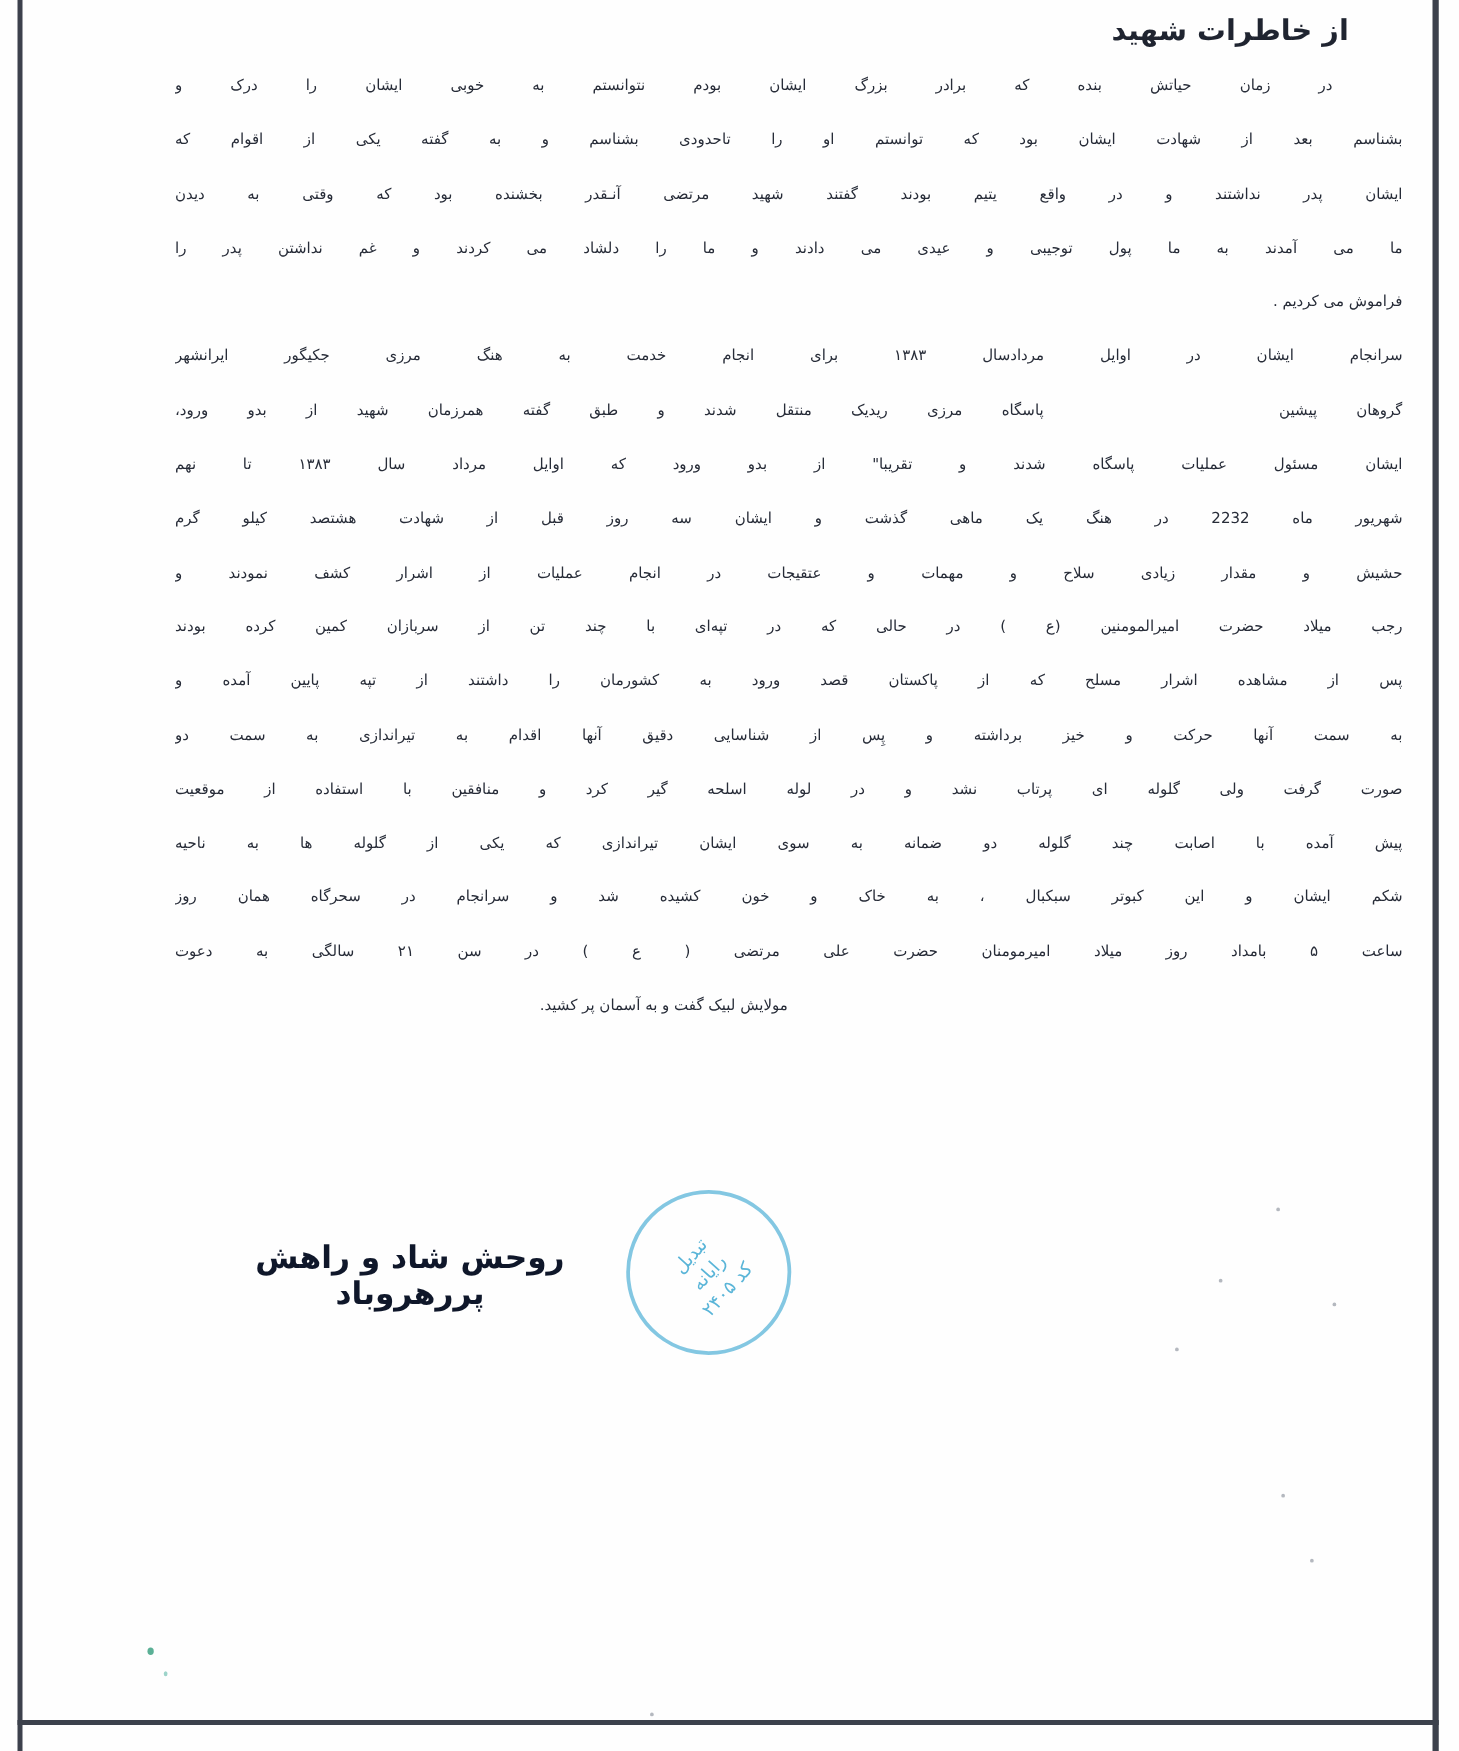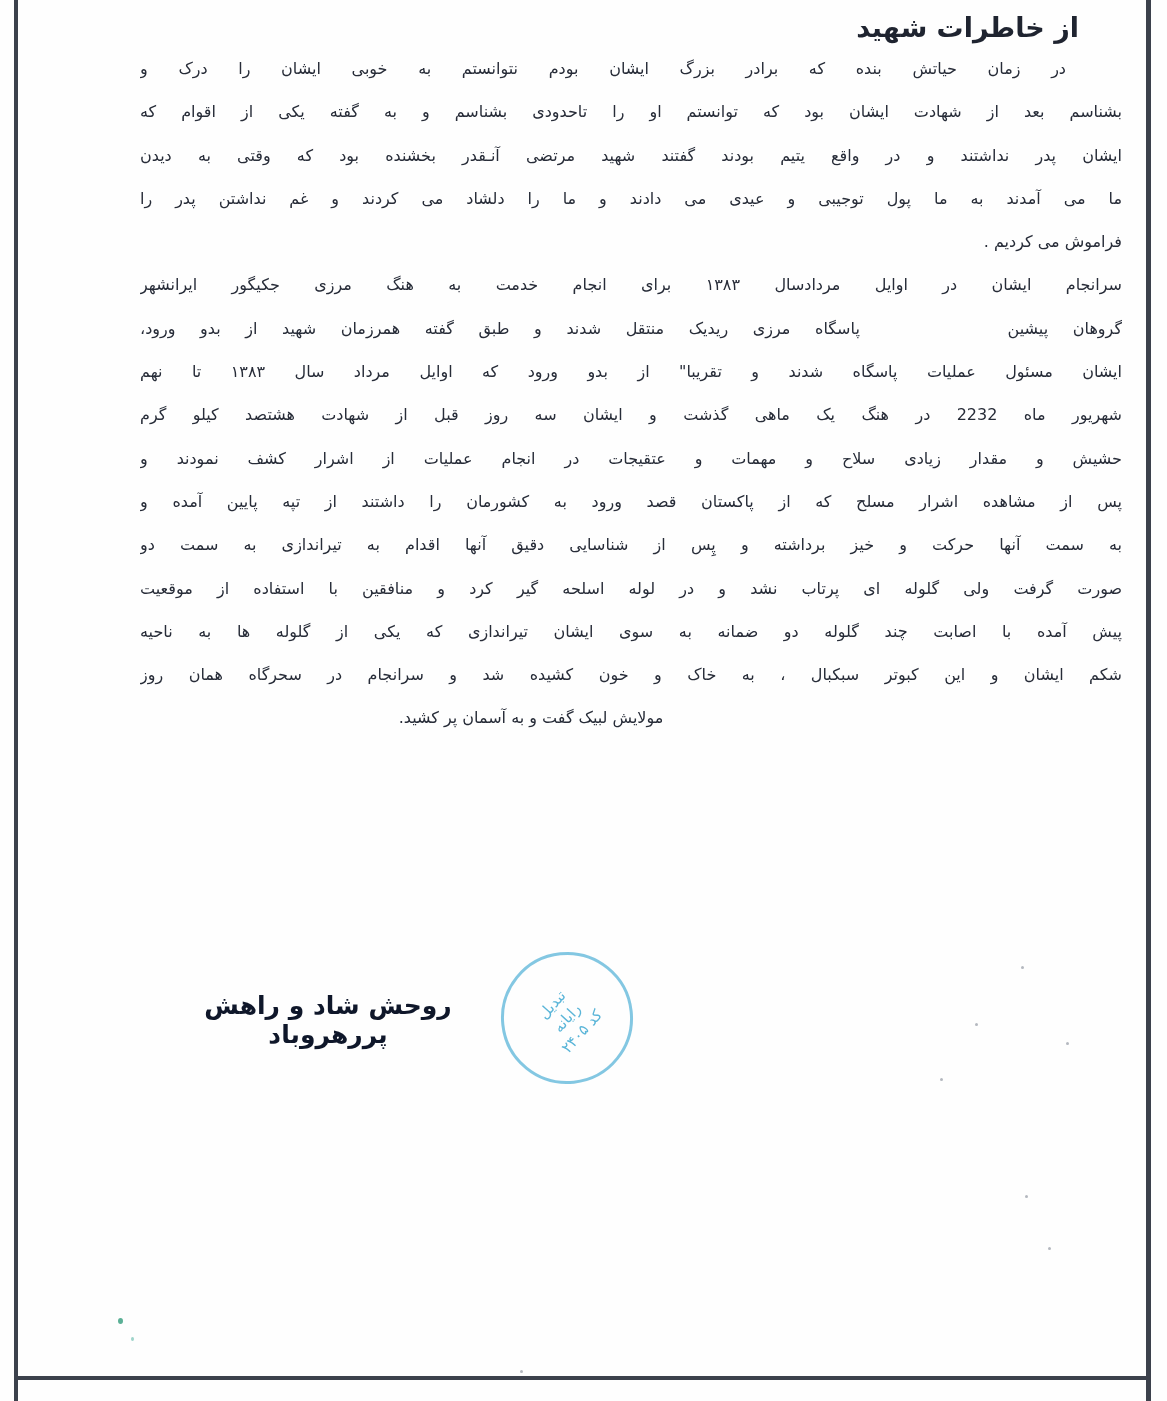--- a/index.html
+++ b/index.html
@@ -14,29 +14,29 @@
     color: #272c38;
   }
   
   .frame-left  { position:absolute; left:14px;  top:0; width:4px;  height:1401px; background:#3c414c; }
   .frame-right { position:absolute; left:1146px;top:0; width:5px;  height:1401px; background:#3c414c; }
   .frame-bottom{ position:absolute; left:14px;  top:1376px; width:1137px; height:4px; background:#3c414c; }
 
   .doc-title {
     position:absolute; top:12px; right:88px;
     direction: rtl;
-    font-size:27px; font-weight:bold; color:#1f2430;
+    font-size:23px; font-weight:bold; color:#1f2430;
     letter-spacing:0.5px;
   }
   .body-text {
     position:absolute; top:47px; left:140px; width:982px;
     direction: rtl;
   }
   .line {
-    font-size:16px;
+    font-size:12px;
     line-height:43.3px;
     height:43.3px;
     overflow:hidden;
     white-space:normal;
     color:#272c38;
   }
   .line.full   { text-align: justify; text-align-last: justify; }
   .line.indent { text-align: justify; text-align-last: justify; padding-right:56px; }
   .line.start  { text-align: right; }
   .line.center { text-align: center; padding-right:200px; }
@@ -83,25 +83,27 @@
     <div class="line indent">در زمان حیاتش بنده که برادر بزرگ ایشان بودم نتوانستم به خوبی ایشان را درک و</div>
     <div class="line full">بشناسم بعد از شهادت ایشان بود که توانستم او را تاحدودی بشناسم و به گفته یکی از اقوام که</div>
     <div class="line full">ایشان پدر نداشتند و در واقع یتیم بودند گفتند شهید مرتضی آنـقدر بخشنده بود که وقتی به دیدن</div>
     <div class="line full">ما می آمدند به ما پول توجیبی و عیدی می دادند و ما را دلشاد می کردند و غم نداشتن پدر را</div>
     <div class="line start">فراموش می کردیم .</div>
     <div class="line full">سرانجام ایشان در اوایل مردادسال ۱۳۸۳ برای انجام خدمت به هنگ مرزی جکیگور ایرانشهر</div>
     <div class="line full">گروهان پیشین &nbsp;&nbsp;&nbsp;&nbsp; پاسگاه مرزی ریدیک منتقل شدند و طبق گفته همرزمان شهید از بدو ورود،</div>
     <div class="line full">ایشان مسئول عملیات پاسگاه شدند و تقریبا" از بدو ورود که اوایل مرداد سال ۱۳۸۳ تا نهم</div>
     <div class="line full">شهریور ماه 2232 در هنگ یک ماهی گذشت و ایشان سه روز قبل از شهادت هشتصد کیلو گرم</div>
     <div class="line full">حشیش و مقدار زیادی سلاح و مهمات و عتقیجات در انجام عملیات از اشرار کشف نمودند و</div>
+    <div class="line full">رجب میلاد حضرت امیرالمومنین (ع ) در حالی که در تپه‌ای با چند تن از سربازان کمین کرده بودند</div>
     <div class="line full">پس از مشاهده اشرار مسلح که از پاکستان قصد ورود به کشورمان را داشتند از تپه پایین آمده و</div>
     <div class="line full">به سمت آنها حرکت و خیز برداشته و پِس از شناسایی دقیق آنها اقدام به تیراندازی به سمت دو</div>
     <div class="line full">صورت گرفت ولی گلوله ای پرتاب نشد و در لوله اسلحه گیر کرد و منافقین با استفاده از موقعیت</div>
     <div class="line full">پیش آمده با اصابت چند گلوله دو ضمانه به سوی ایشان تیراندازی که یکی از گلوله ها به ناحیه</div>
     <div class="line full">شکم ایشان و این کبوتر سبکبال ، به خاک و خون کشیده شد و سرانجام در سحرگاه همان روز</div>
+    <div class="line full">ساعت ۵ بامداد روز میلاد امیرمومنان حضرت علی مرتضی ( ع ) در سن ۲۱ سالگی به دعوت</div>
     <div class="line center">مولایش لبیک گفت و به آسمان پر کشید.</div>
   </div>
 
 <div class="closing-line">روحش شاد و راهش پررهروباد</div>
 
 <div class="stamp" style="border-color: rgba(90, 181, 216, 0.753);">
   <div class="stamp-inner" style="color: rgb(90, 181, 216);">
     <span>تبدیل</span>
     <span>رایانه</span>
     <span>کد ۲۴۰۵</span>

